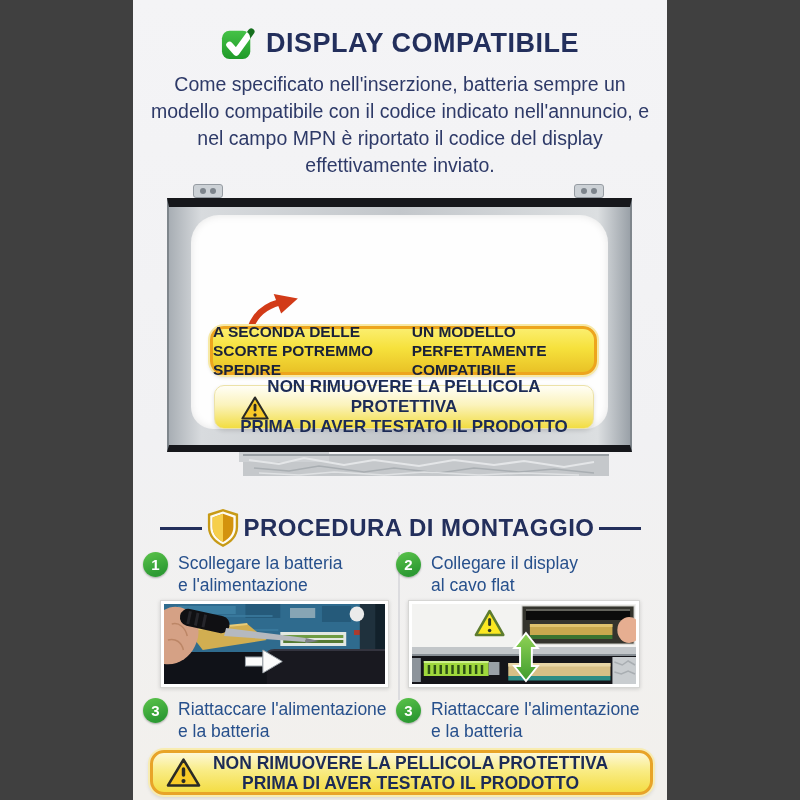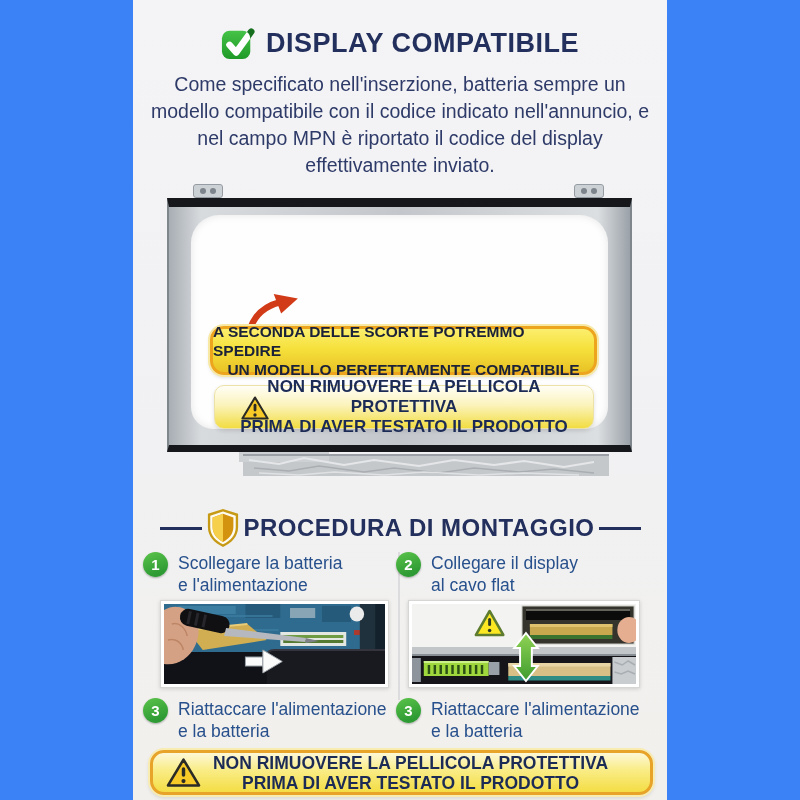--- a/index.html
+++ b/index.html
@@ -1,16 +1,16 @@
 <!DOCTYPE html>
 <html style="--navy: #232f5c; --paragraph: #2e3a68; --step-blue: #27508c; --ink-dark: #1a2138; --ink-navy: #1c2b56; --accent-green: #2fb135; --gold-border: #eda51d; --banner-border: #e8a428; --yellow-bright: #f6e13c; --red-arrow: #d23b18;"><head>
 <meta charset="utf-8">
 <style>
   html,body{margin:0;padding:0;background:#fff;}
-  .page{position:relative;width:800px;height:800px;background:#3b82f6;overflow:hidden;
+  .page{position:relative;width:800px;height:800px;background:#404040;overflow:hidden;
         font-family:"Liberation Sans",sans-serif;}
   .content{position:absolute;left:133px;top:0;width:534px;height:800px;
            background:linear-gradient(180deg,#f4f4f6 0%,#f1f1f3 55%,#f2f0ec 100%);}
 
   
   .title-row{position:absolute;top:26px;left:0;width:100%;display:flex;align-items:center;
              justify-content:center;gap:11px;}
   .title-row h1{margin:0;font-size:27px;font-weight:bold;letter-spacing:.5px;
                 color:var(--navy,#232f5c);}
   .lead{position:absolute;top:71px;left:14px;right:14px;margin:0;text-align:center;
@@ -24,21 +24,21 @@
       border-top:9px solid #16171b;border-bottom:7px solid #16171b;
       border-left:2px solid #7f868c;border-right:2px solid #7f868c;
       background:linear-gradient(90deg,#a8aeb4 0%,#d8dbde 7%,#c3c7cb 50%,#dcdfe1 93%,#9aa1a8 100%);}
   .panel-inner{position:absolute;left:22px;right:22px;top:8px;bottom:16px;background:#fefefe;
       border-radius:28px 28px 22px 22px;box-shadow:inset 0 0 8px rgba(0,0,0,.10);}
   .red-arrow{position:absolute;left:70px;top:86px;width:62px;height:52px;}
   .note-gold{position:absolute;left:41px;top:119px;width:387px;height:49px;box-sizing:border-box;
       border:3px solid #eda51d;border-radius:14px;
       background:linear-gradient(180deg,#fbee6d 0%,#f6e13c 45%,#e9c226 100%);
       box-shadow:0 0 0 2px #f7e9a4,0 2px 4px rgba(0,0,0,.18);
-      display:flex;flex-direction:column;align-items:center;justify-content:center;
+      display:flex;flex-direction:row;align-items:center;justify-content:center;
       font-size:15.5px;line-height:19px;font-weight:bold;color:var(--ink-dark,#1a2138);}
   .note-pale{position:absolute;left:45px;top:178px;width:380px;height:44px;box-sizing:border-box;
       border:1px solid #ece2a8;border-radius:10px;
       background:linear-gradient(180deg,#fffef6 0%,#fbf3bc 45%,#f2dd42 100%);
       box-shadow:0 2px 4px rgba(0,0,0,.12);
       display:flex;align-items:center;justify-content:center;
       font-size:17px;line-height:20px;font-weight:bold;color:var(--ink-navy,#1c2b56);}
   .note-pale .warn{position:absolute;left:26px;top:9px;width:28px;height:26px;}
   .note-pale .txt{text-align:center;}
   .foil{position:absolute;top:268px;left:62px;width:392px;height:26px;}

